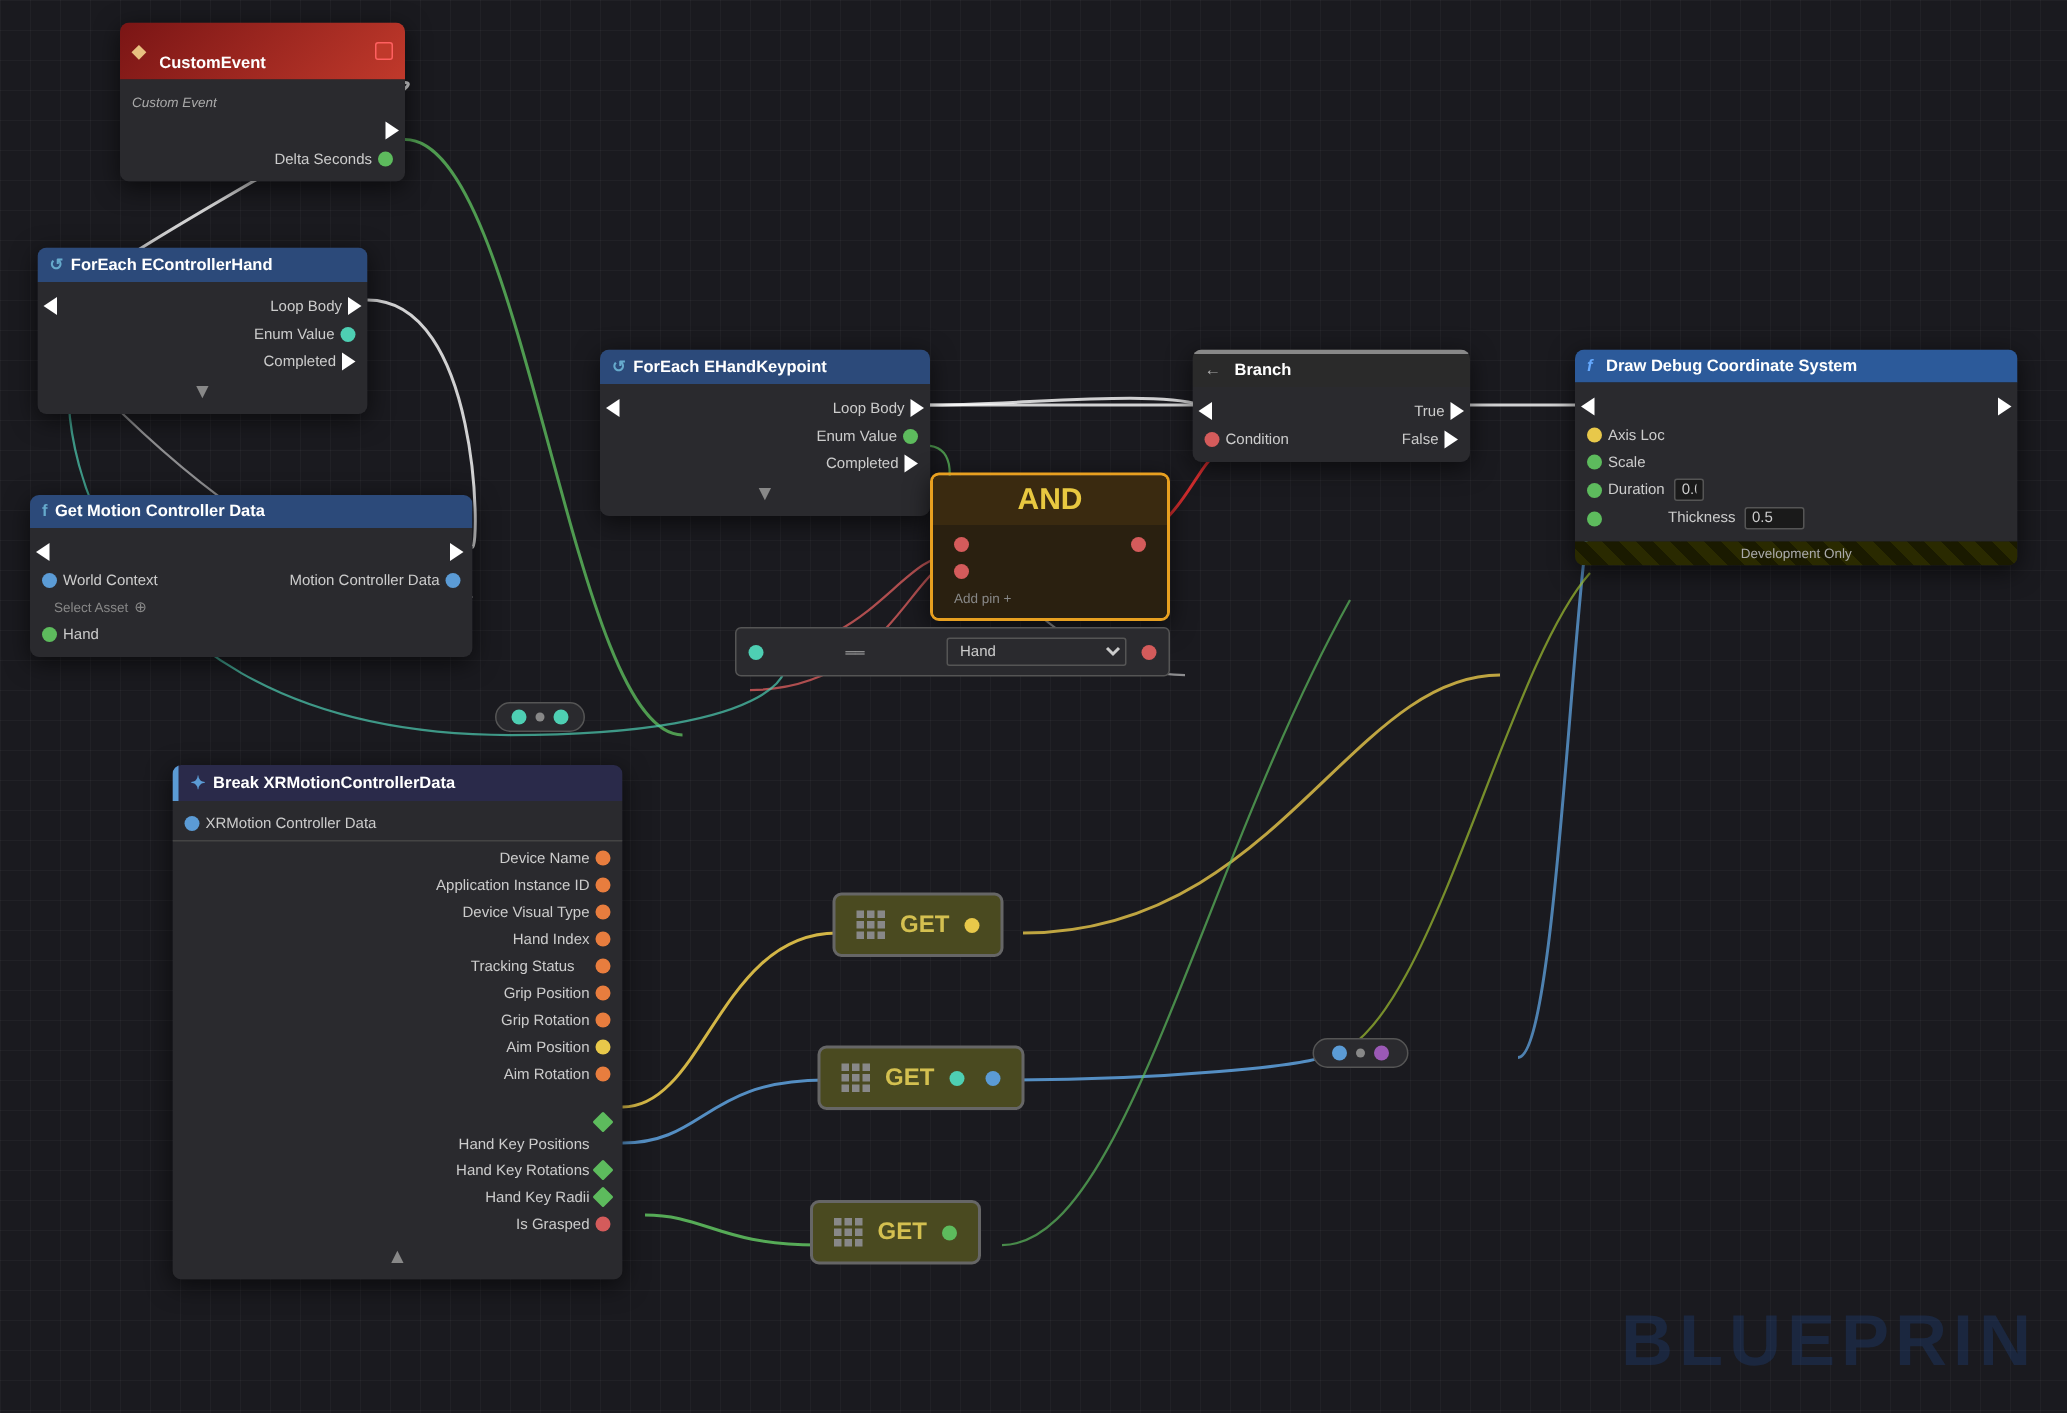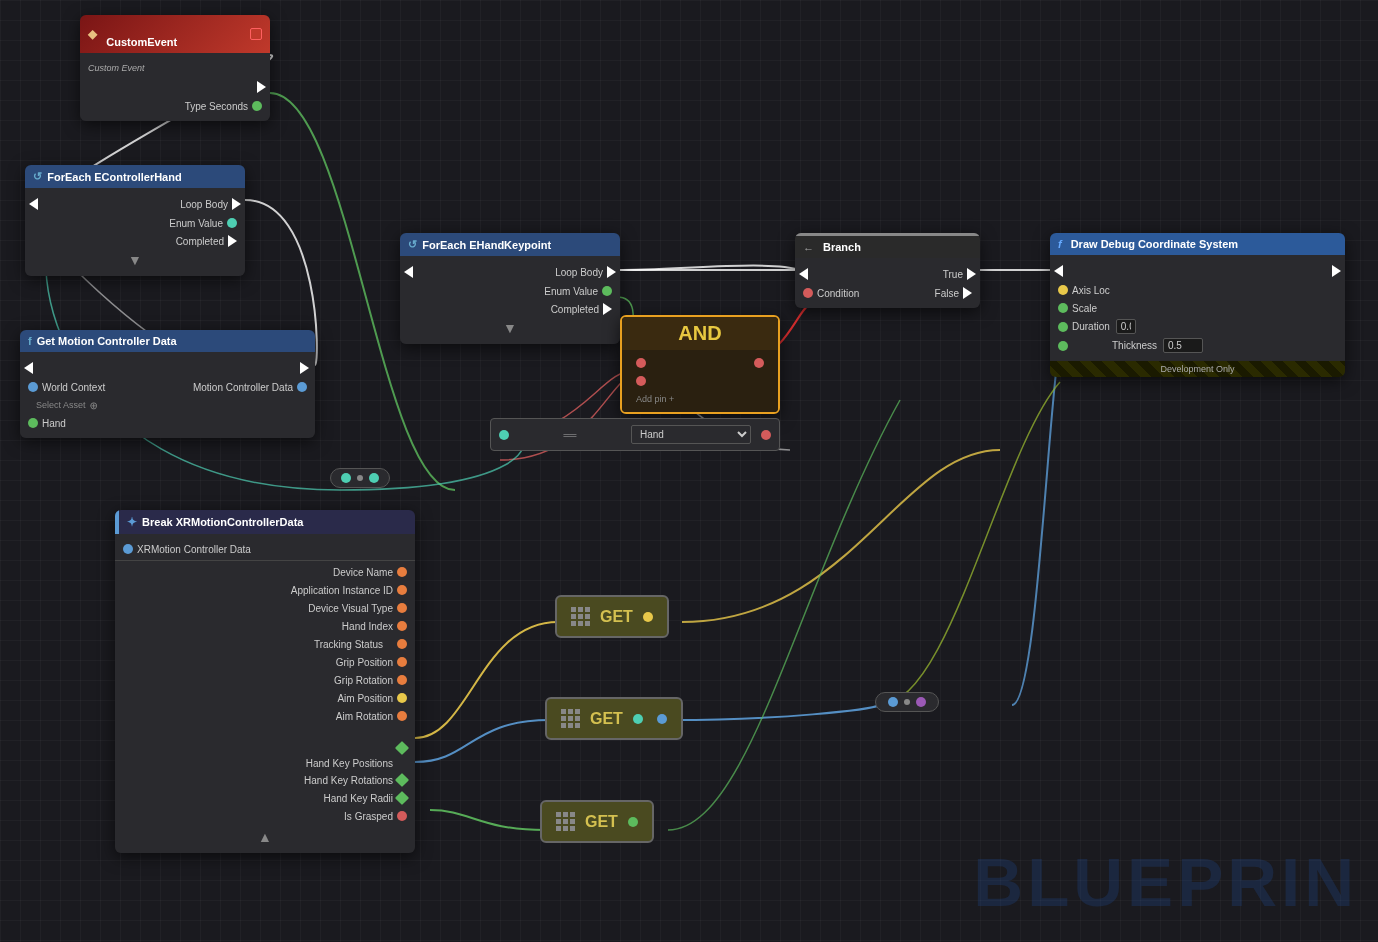--- a/index.html
+++ b/index.html
@@ -14,21 +14,21 @@
       overflow: hidden;
       font-family: 'Segoe UI', Arial, sans-serif;
       position: relative;
     }
 
     
     .blueprint-watermark {
       position: absolute;
       bottom: 20px;
       right: 20px;
-      font-size: 69px;
+      font-size: 48px;
       font-weight: 900;
       color: rgba(30, 80, 160, 0.25);
       letter-spacing: 4px;
       user-select: none;
       text-align: center;
     }
 
     
     .node {
       position: absolute;
@@ -306,21 +306,21 @@
     <span style="background:#c0392b; border:1px solid #ff6060; width:12px;height:12px; display:inline-block; border-radius:2px;"></span>
   </div>
   <div class="node-body">
     <div class="node-row" style="font-size:9px; color:#aaa; font-style:italic; padding-bottom:4px;align-items:flex-end;">
       <span>Custom Event</span>
     </div>
     <div class="node-row exec-row" style="justify-content:flex-end;">
       <span class="pin-exec" style="margin-left:4px;"></span>
     </div>
     <div class="node-row" style="justify-content:flex-end;">
-      <span style="margin-right:4px;">Type Seconds</span>
+      <span style="margin-right:4px;">Delta Seconds</span>
       <span class="pin pin-green"></span>
     </div>
   </div>
 </div>
 
 <div class="node node-foreach-hand">
   <div class="node-header" style="background:#2c4a7a;">
     <span style="color:#6ac;">↺</span>
     <span>ForEach EControllerHand</span>
   </div>

